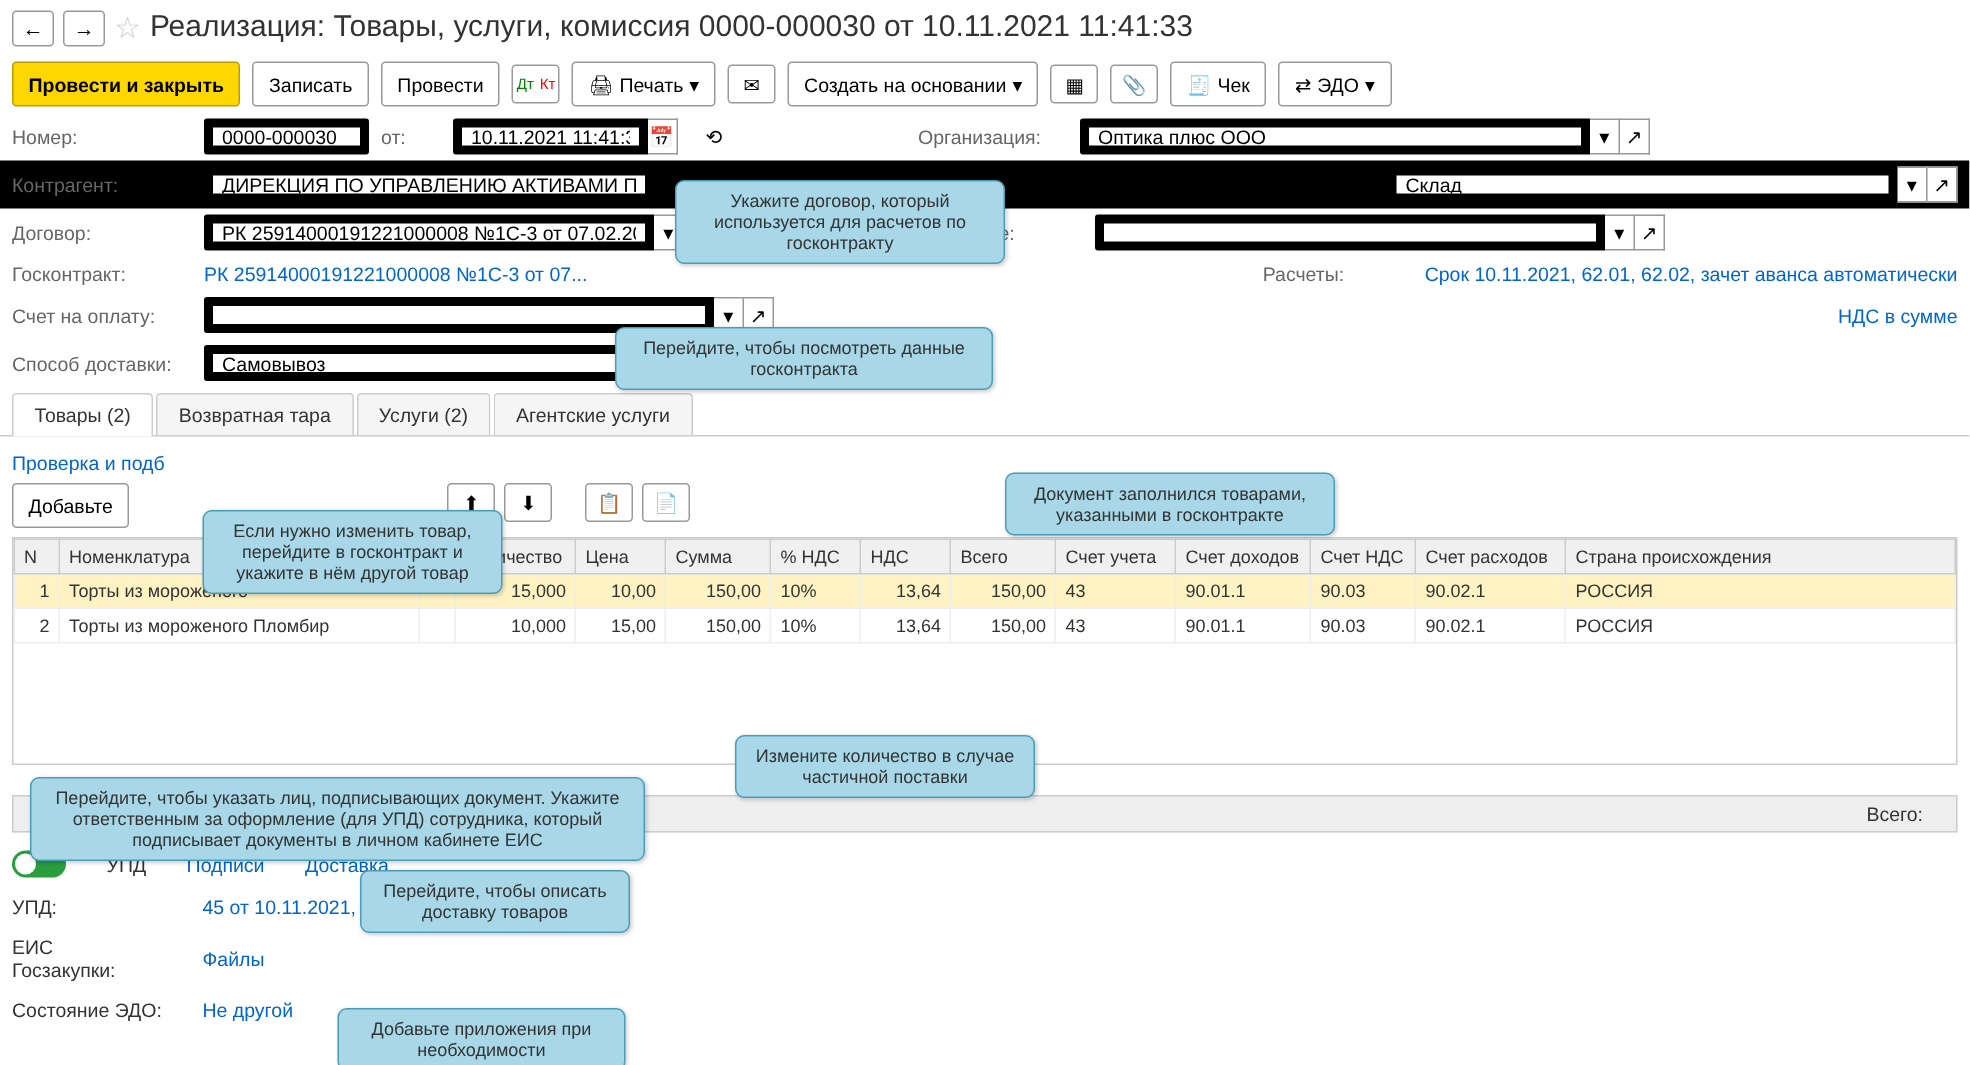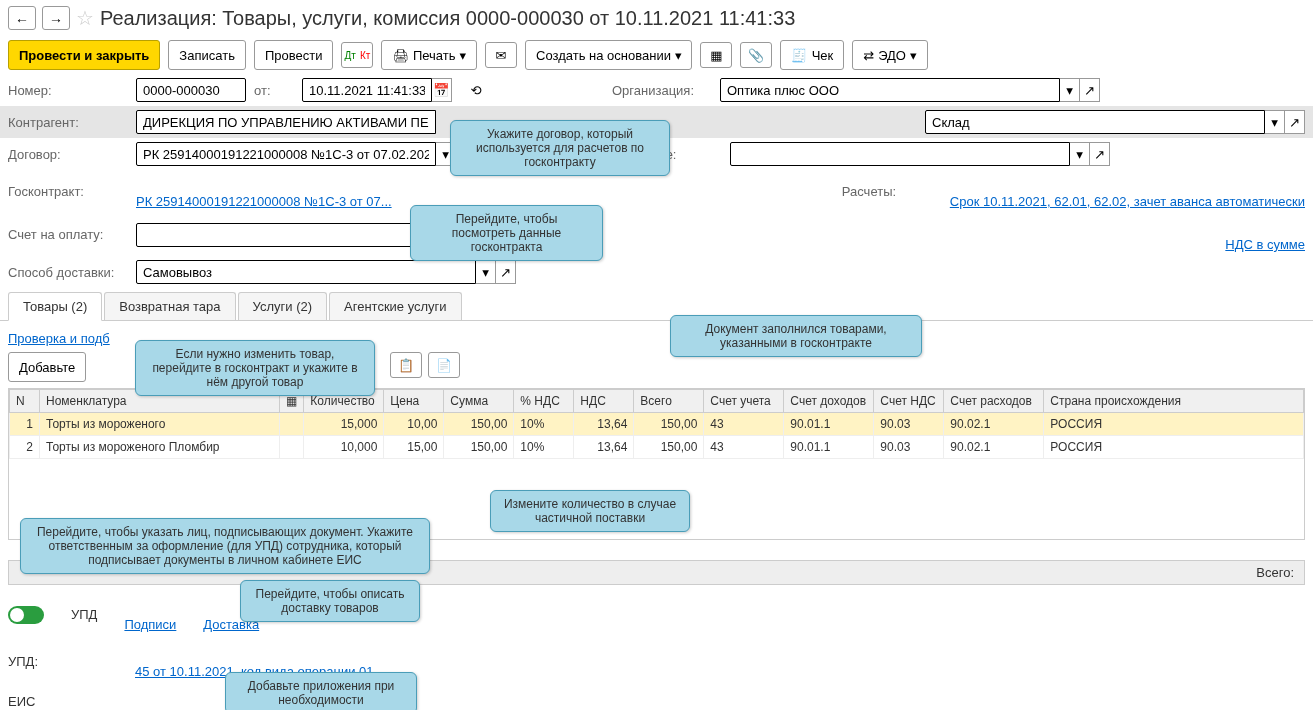--- a/index.html
+++ b/index.html
@@ -8,43 +8,43 @@
 .nav-btn { width: 28px; height: 24px; border: 1px solid #999; background: #fff; border-radius: 3px; cursor: pointer; font-size: 14px; }
 .title { font-size: 20px; font-weight: normal; color: #333; }
 .star { color: #ccc; font-size: 20px; cursor: pointer; }
 .toolbar { display: flex; align-items: center; padding: 4px 8px; gap: 8px; flex-wrap: wrap; }
 .btn { border: 1px solid #999; background: #fff; padding: 14px 10px; border-radius: 3px; cursor: pointer; font-size: 13px; height: 26px; display: inline-flex; align-items: center; gap: 4px; }
 .btn-primary { background: #ffd700; border-color: #b8a000; font-weight: bold; }
 .icon-btn { width: 32px; justify-content: center; padding: 4px; }
 .form-row { display: flex; align-items: center; padding: 4px 8px; gap: 8px; }
 .label { width: 120px; color: #666; font-size: 13px; }
 .label-sm { width: 40px; color: #666; }
-.input-field { border: 1px solid #000000; padding: 3px 6px; font-size: 13px; height: 24px; border-radius: 2px; }
+.input-field { border: 6px solid #000000; padding: 3px 6px; font-size: 13px; height: 24px; border-radius: 2px; }
 .dropdown-btn { border: 1px solid #999; background: #fff; width: 20px; height: 24px; cursor: pointer; display: inline-flex; align-items: center; justify-content: center; }
 .input-group { display: flex; }
 .input-group .input-field { border-radius: 2px 0 0 2px; }
 .input-group .dropdown-btn:first-of-type { border-left: none; }
 .input-group .dropdown-btn + .dropdown-btn { border-left: none; }
-.highlighted-row { background: #e5e5e5; }
-.link { color: #0066cc; text-decoration: underline; cursor: pointer; margin-top: 20px; }
+.highlighted-row { background: #000000; }
+.link { color: #0066cc; cursor: pointer; }
 .callout { position: absolute; background: #a8d8e8; border: 1px solid #4a9db8; border-radius: 6px; padding: 6px 12px; font-size: 12px; text-align: center; z-index: 10; box-shadow: 1px 1px 3px rgba(0,0,0,0.2); }
 .tabs { display: flex; border-bottom: 1px solid #ccc; padding: 0 8px; margin-top: 4px; }
 .tab { padding: 6px 14px; border: 1px solid #ccc; border-bottom: none; background: #f5f5f5; cursor: pointer; margin-right: 2px; border-radius: 3px 3px 0 0; }
 .tab.active { background: #fff; border-bottom: 1px solid #fff; margin-bottom: -1px; }
 .tab-content { padding: 6px 8px; }
 .grid { border: 1px solid #ccc; margin-top: 4px; }
 .grid table { width: 100%; border-collapse: collapse; font-size: 12px; }
 .grid th { background: #f0f0f0; border: 1px solid #ccc; padding: 4px 6px; text-align: left; font-weight: normal; white-space: nowrap; }
 .grid td { border: 1px solid #eee; padding: 4px 6px; white-space: nowrap; }
 .grid tr.selected { background: #fff3c4; }
 .grid td.num { text-align: right; }
 .toggle { width: 36px; height: 18px; background: #2a9d3f; border-radius: 9px; position: relative; cursor: pointer; display: inline-block; }
 .toggle::after { content: ''; width: 14px; height: 14px; background: #fff; border-radius: 50%; position: absolute; top: 2px; left: 2px; }
 .footer-row { display: flex; align-items: center; padding: 6px 8px; gap: 27px; }
-.total-bar { background: #eee; padding: 4px 10px; text-align: right; border: 1px solid #ccc; margin-top: 20px; }
+.total-bar { background: #eee; padding: 4px 22px; text-align: right; border: 1px solid #ccc; margin-top: 20px; }
 </style>
 </head>
 <body>
 
 <div class="header-row">
   <button class="nav-btn">←</button>
   <button class="nav-btn">→</button>
   <span class="star">☆</span>
   <span class="title">Реализация: Товары, услуги, комиссия 0000-000030 от 10.11.2021 11:41:33</span>
 </div>
@@ -237,19 +237,19 @@
 <div class="footer-row">
   <span style="width:100px">ЕИС Госзакупки:</span>
   <span class="link">Файлы</span>
 </div>
 <div class="footer-row">
   <span style="width:100px">Состояние ЭДО:</span>
   <span class="link">Не другой</span>
 </div>
 
 <div class="callout" style="top:120px;left:450px;width:220px">Укажите договор, который используется для расчетов по госконтракту</div>
-<div class="callout" style="top:205px;left:410px;width:193px">Перейдите, чтобы посмотреть данные госконтракта</div>
-<div class="callout" style="top:340px;left:135px;width:240px">Если нужно изменить товар, перейдите в госконтракт и укажите в нём другой товар</div>
-<div class="callout" style="top:315px;left:670px;width:252px">Документ заполнился товарами, указанными в госконтракте</div>
+<div class="callout" style="top:218px;left:410px;width:252px">Перейдите, чтобы посмотреть данные госконтракта</div>
+<div class="callout" style="top:340px;left:135px;width:200px">Если нужно изменить товар, перейдите в госконтракт и укажите в нём другой товар</div>
+<div class="callout" style="top:315px;left:670px;width:220px">Документ заполнился товарами, указанными в госконтракте</div>
 <div class="callout" style="top:490px;left:490px;width:200px">Измените количество в случае частичной поставки</div>
 <div class="callout" style="top:518px;left:20px;width:410px">Перейдите, чтобы указать лиц, подписывающих документ. Укажите ответственным за оформление (для УПД) сотрудника, который подписывает документы в личном кабинете ЕИС</div>
 <div class="callout" style="top:580px;left:240px;width:180px">Перейдите, чтобы описать доставку товаров</div>
 <div class="callout" style="top:672px;left:225px;width:192px">Добавьте приложения при необходимости</div>
 
 </body></html>

